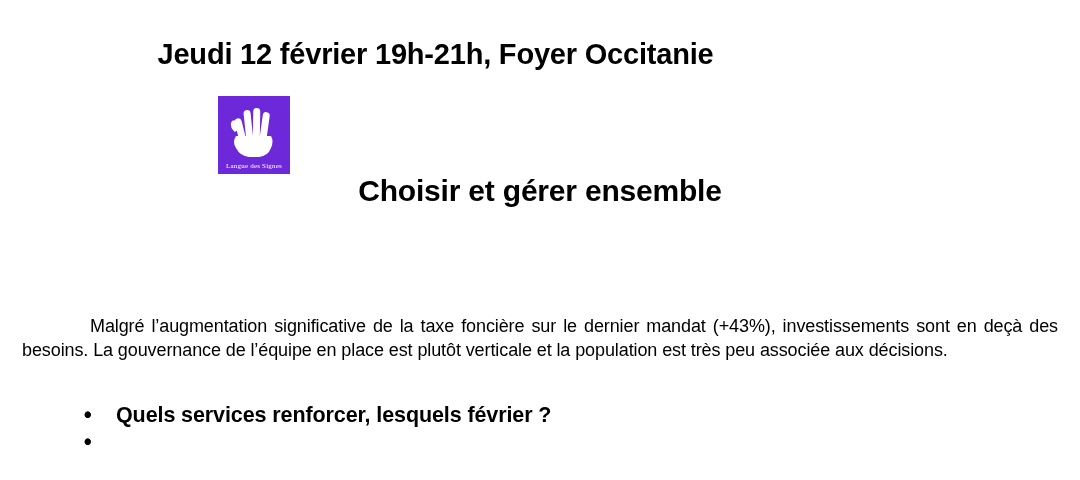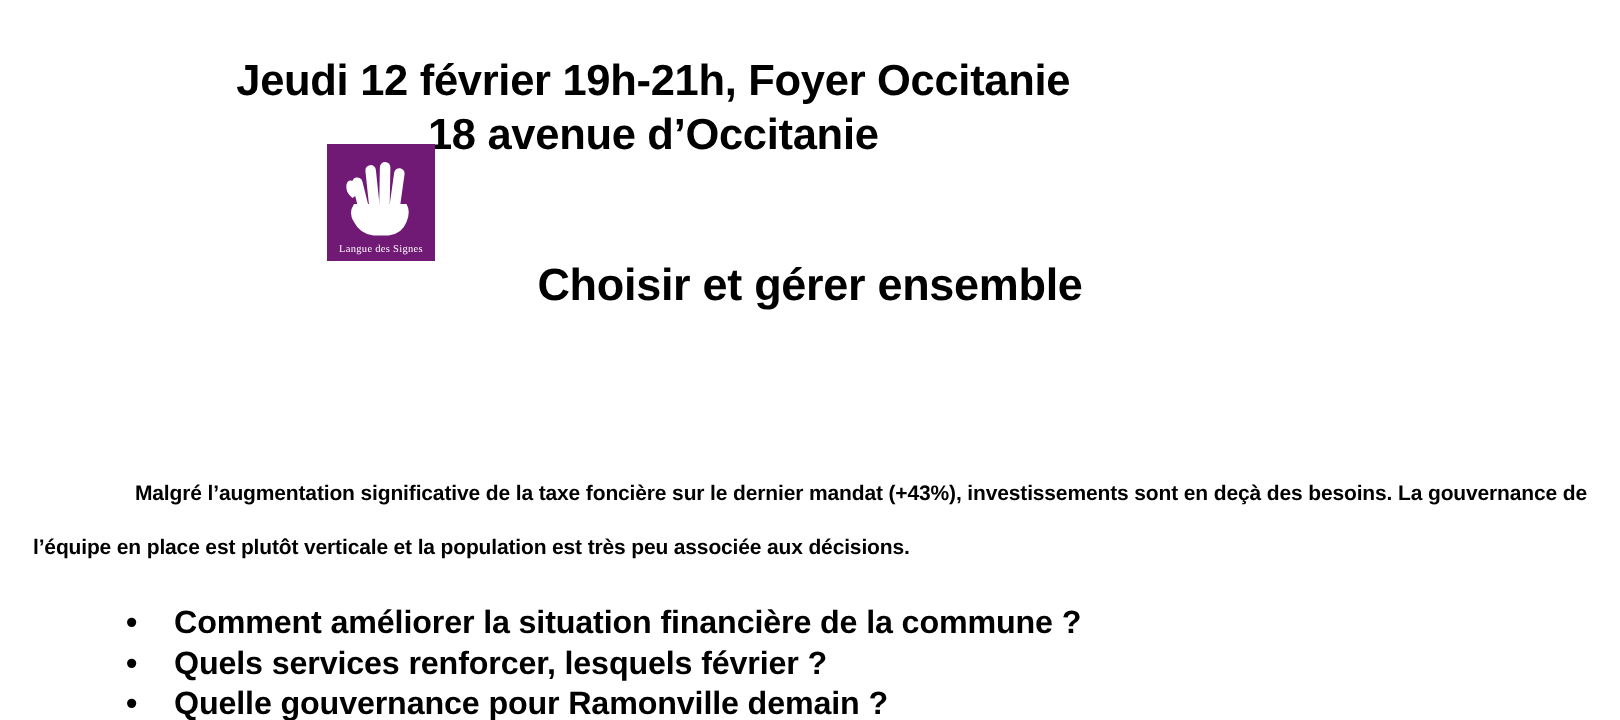--- a/index.html
+++ b/index.html
@@ -37,21 +37,21 @@
   .logo-wrap {
     position: absolute;
     left: 218px;
     top: 62px;
     width: 72px;
     height: 78px;
   }
   .logo-box {
     width: 72px;
     height: 78px;
-    background: #701a75;
+    background: #6d28d9;
     position: relative;
     display: block;
   }
   .logo-hand {
     position: absolute;
     left: 50%;
     top: 6px;
     transform: translateX(-50%);
   }
   .logo-caption {
@@ -79,23 +79,23 @@
   }
 
   
   .body-block {
     position: absolute;
     left: 22px;
     top: 262px;
     width: 1036px;
   }
   .paragraph {
-    font-size: 14px;
-    font-weight: bold;
-    line-height: 36px;
+    font-size: 18px;
+    font-weight: normal;
+    line-height: 24px;
     text-indent: 68px;
     text-align: justify;
     letter-spacing: -0.1px;
   }
 
   
   .bullets {
     position: absolute;
     left: 22px;
     top: 368px;
@@ -120,21 +120,20 @@
     line-height: 27px;
   }
 </style>
 </head>
 <body>
 
 <div class="page">
 
   <div class="header">
     <div class="header-line">Jeudi 12 février 19h-21h, Foyer Occitanie</div>
-    <div class="header-line">18 avenue d’Occitanie</div>
   </div>
 
   <div class="logo-wrap">
     <div class="logo-box">
       <span class="logo-hand">
         <svg width="48" height="58" viewBox="0 0 48 58" aria-hidden="true">
           <g fill="#ffffff">
             <rect x="7" y="16" width="7" height="26" rx="3.5" transform="rotate(-14 10.5 29)"></rect>
             <rect x="15" y="8" width="7" height="34" rx="3.5" transform="rotate(-6 18.5 25)"></rect>
             <rect x="23" y="6" width="7" height="36" rx="3.5" transform="rotate(1 26.5 24)"></rect>
@@ -150,28 +149,26 @@
 
   <div class="subtitle">Choisir et gérer ensemble</div>
 
   <div class="body-block">
     <p class="paragraph">Malgré l’augmentation significative de la taxe foncière sur le dernier mandat (+43%), investissements sont en deçà des besoins. La gouvernance de l’équipe en place est plutôt verticale et la population est très peu associée aux décisions.</p>
   </div>
 
   <ul class="bullets">
     <li>
       <span class="dot">•</span>
-      <span>Comment améliorer la situation financière de la commune ?</span>
     </li>
     <li>
       <span class="dot">•</span>
       <span>Quels services renforcer, lesquels février ?</span>
     </li>
     <li>
       <span class="dot">•</span>
-      <span>Quelle gouvernance pour Ramonville demain ?</span>
     </li>
     <li>
       <span class="dot">•</span>
     </li>
   </ul>
 
 </div>
 
 </body></html>

